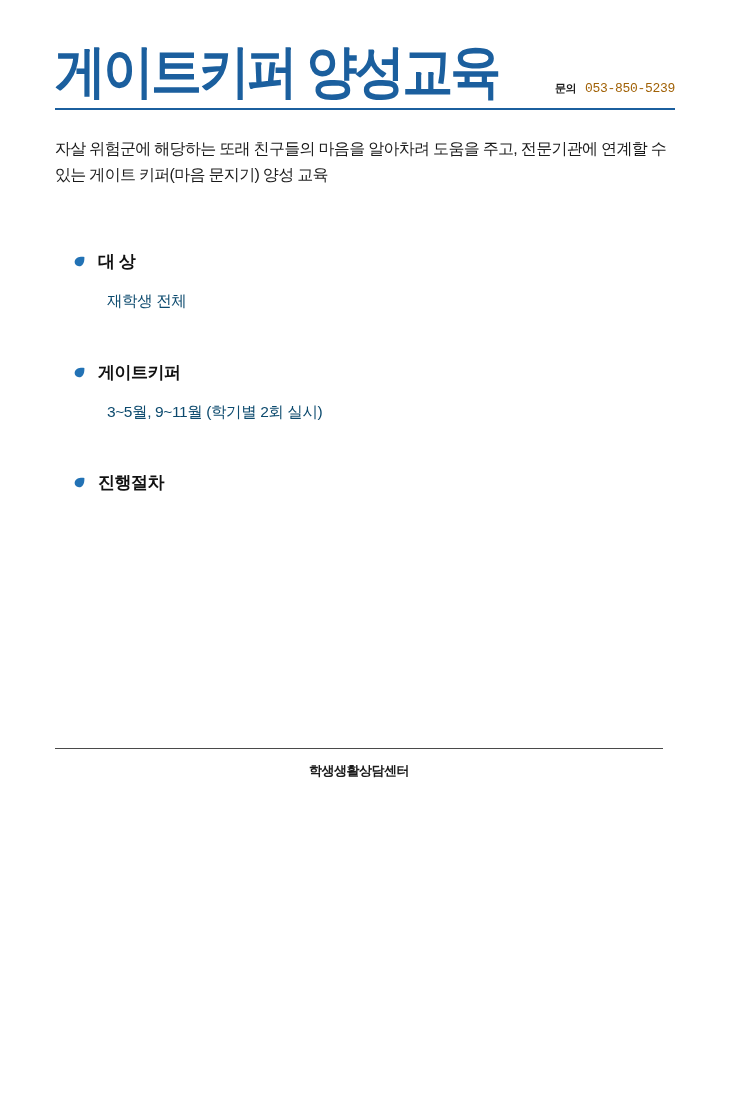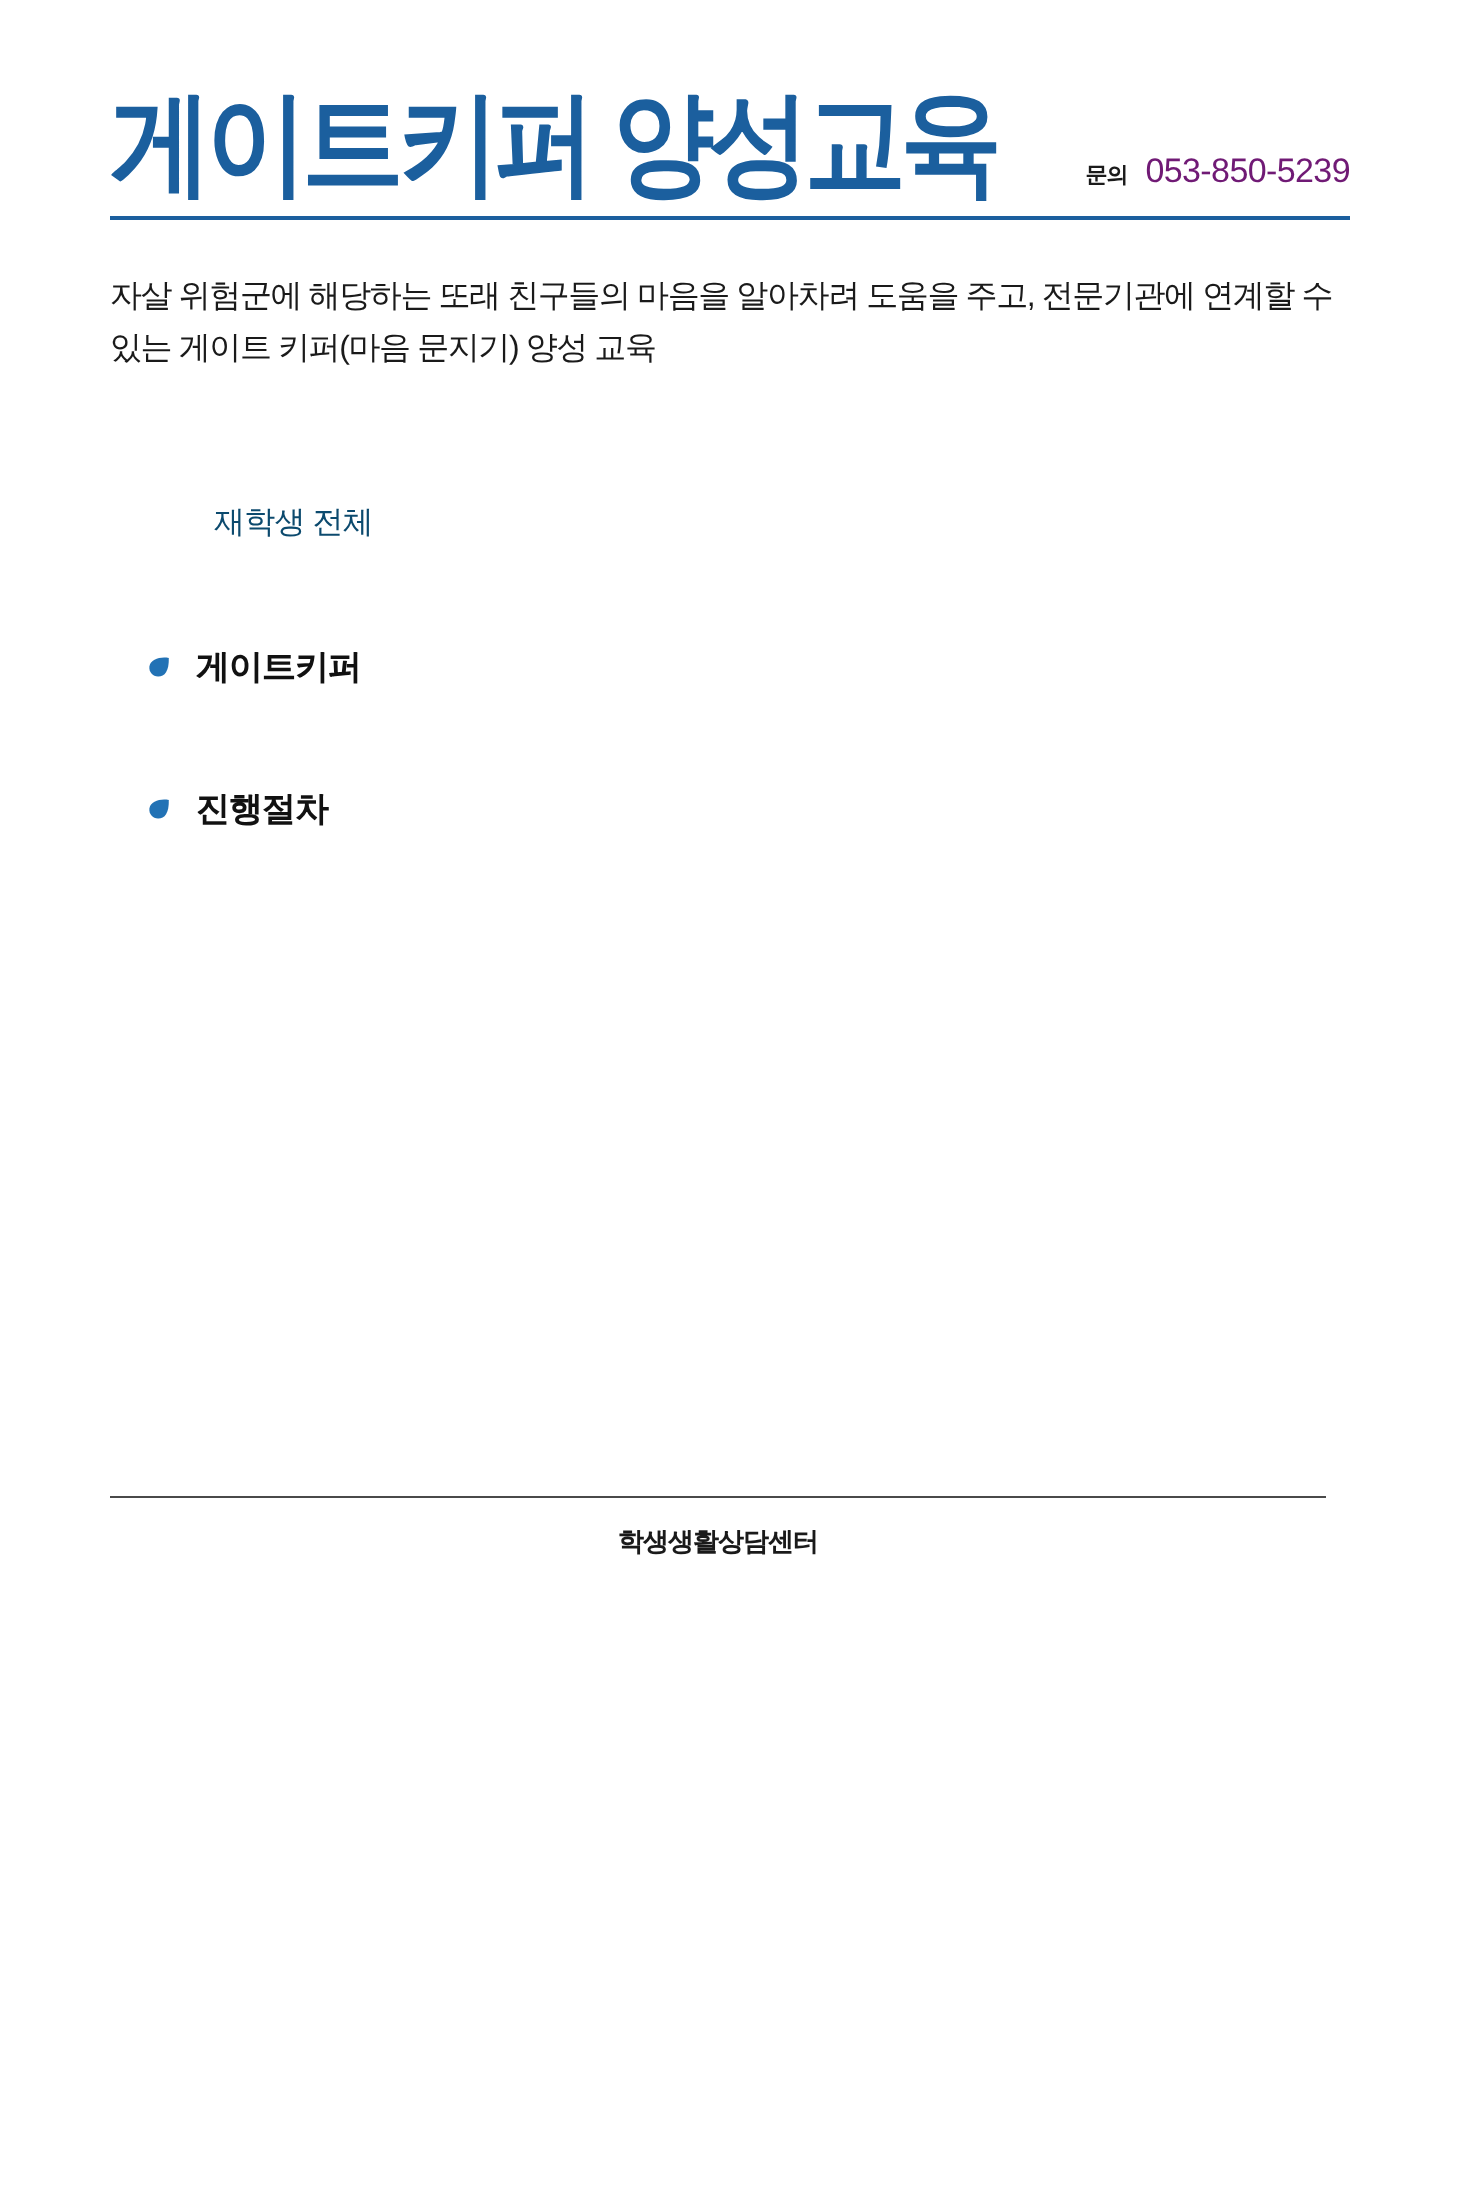--- a/index.html
+++ b/index.html
@@ -50,23 +50,24 @@
     padding-bottom: 6px;
     white-space: nowrap;
   }
   .contact-label {
     font-size: 11px;
     font-weight: bold;
     color: #1b1b1b;
     letter-spacing: -0.5px;
   }
   .contact-number {
-    font-size: 17px;
-    color: #701a75;
+    font-size: 13px;
+    color: #a16207;
     letter-spacing: -0.3px;
+    font-family: Liberation Mono, monospace;
   }
 
   
   .intro {
     margin-top: 26px;
     font-size: 16px;
     line-height: 1.65;
     color: #1a1a1a;
     letter-spacing: -0.7px;
     max-width: 625px;
@@ -140,32 +141,41 @@
       <span class="contact-label">문의</span>
       <span class="contact-number">053-850-5239</span>
     </div>
   </div>
 
   <p class="intro">자살 위험군에 해당하는 또래 친구들의 마음을 알아차려 도움을 주고, 전문기관에 연계할 수 있는 게이트 키퍼(마음 문지기) 양성 교육</p>
 
   <div class="sections">
 
     <div class="section">
+      <div class="section-head">
+        <span class="bullet">
+          <svg width="11" height="11" viewBox="0 0 11 11" aria-hidden="true">
+            <path d="M10.4 1.0 C6.6 0.2 1.2 1.4 0.7 5.3 C0.35 8.1 2.4 10.2 5.0 10.3 C8.2 10.4 10.6 7.6 10.4 1.0 Z" fill="#2272b5"></path>
+          </svg>
+        </span>
+        <span class="section-title">대     상</span>
+      </div>
       <div class="section-body">재학생 전체</div>
     </div>
 
     <div class="section">
       <div class="section-head">
         <span class="bullet">
           <svg width="11" height="11" viewBox="0 0 11 11" aria-hidden="true">
             <path d="M10.4 1.0 C6.6 0.2 1.2 1.4 0.7 5.3 C0.35 8.1 2.4 10.2 5.0 10.3 C8.2 10.4 10.6 7.6 10.4 1.0 Z" fill="#2272b5"></path>
           </svg>
         </span>
         <span class="section-title">게이트키퍼</span>
       </div>
+      <div class="section-body">3~5월, 9~11월 (학기별 2회 실시)</div>
     </div>
 
     <div class="section">
       <div class="section-head">
         <span class="bullet">
           <svg width="11" height="11" viewBox="0 0 11 11" aria-hidden="true">
             <path d="M10.4 1.0 C6.6 0.2 1.2 1.4 0.7 5.3 C0.35 8.1 2.4 10.2 5.0 10.3 C8.2 10.4 10.6 7.6 10.4 1.0 Z" fill="#2272b5"></path>
           </svg>
         </span>
         <span class="section-title">진행절차</span>

